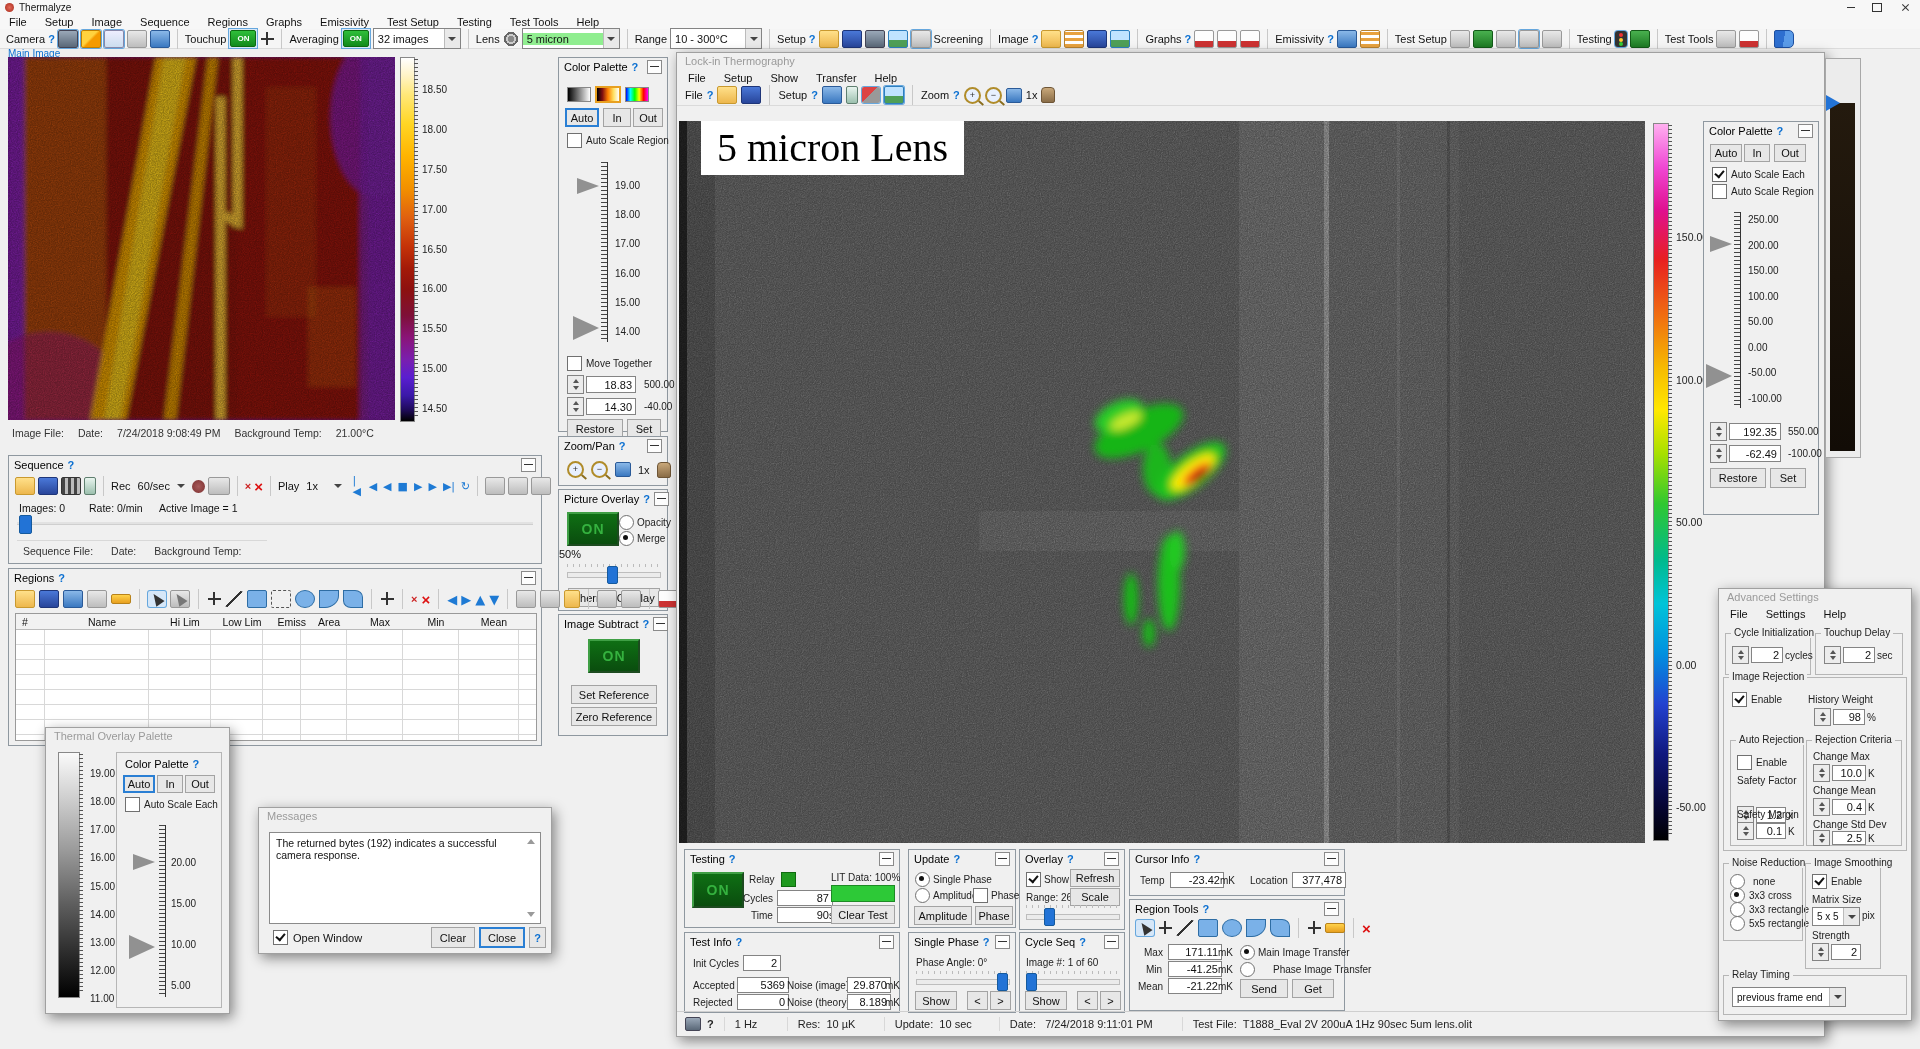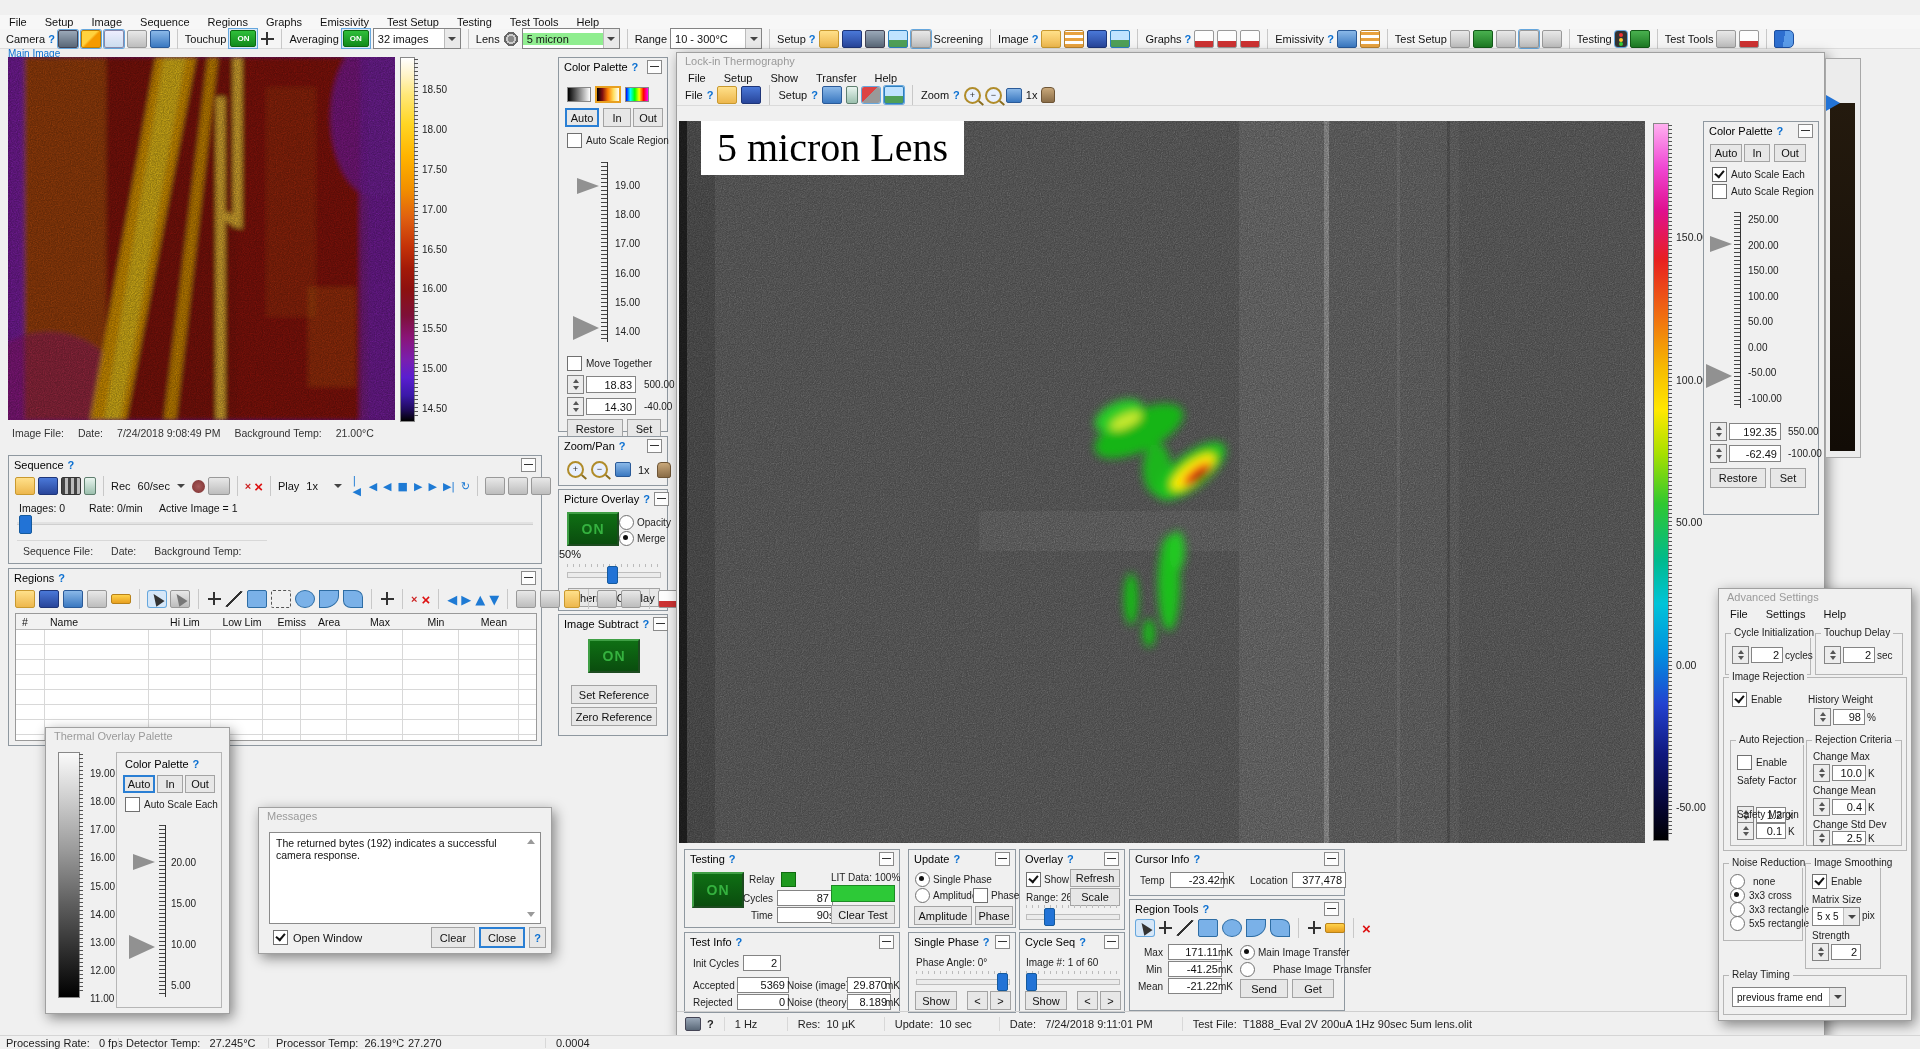--- a/index.html
+++ b/index.html
@@ -71,20 +71,36 @@
   .cursorI{width:0;height:0;border-left:5px solid transparent;border-right:5px solid transparent;border-bottom:12px solid #333;transform:rotate(-35deg)}
   .sb span{white-space:pre;font-size:11px;color:#222}
   .ssep{position:absolute;top:2px;bottom:2px;width:1px;background:#d8d8d8}
   .scrA{width:0;height:0;border-left:4px solid transparent;border-right:4px solid transparent}
 </style>
 </head>
 <body>
 
 <div id="root">
 
+  <div class="ab f" style="left:0;top:0;width:1920px;height:15px;background:#f7f7f7">
+    <div style="width:9px;height:9px;border-radius:50%;background:radial-gradient(#e46a5a,#a42616);margin:0 5px"></div>
+    <span style="font-size:10px">Thermalyze</span>
+    <div style="margin-left:auto" class="f">
+      <div class="f" style="width:26px;height:15px;justify-content:center">
+          <div style="width:8px;height:1px;background:#333"></div>
+        </div>
+      <div class="f" style="width:26px;height:15px;justify-content:center">
+          <div style="width:8px;height:7px;border:1px solid #333"></div>
+        </div>
+      <div class="f" style="width:30px;height:15px;justify-content:center;position:relative">
+          <div style="width:9px;height:1px;background:#333;transform:rotate(45deg)"></div>
+          <div style="position:absolute;width:9px;height:1px;background:#333;transform:rotate(-45deg)"></div>
+        </div>
+    </div>
+  </div>
 
   <div class="ab f" style="left:0;top:15px;width:1920px;height:14px;background:#f7f7f7">
       <span class="mi">File</span>
       <span class="mi">Setup</span>
       <span class="mi">Image</span>
       <span class="mi">Sequence</span>
       <span class="mi">Regions</span>
       <span class="mi">Graphs</span>
       <span class="mi">Emissivity</span>
       <span class="mi">Test Setup</span>
@@ -441,21 +457,21 @@
       <div class="tsep"></div>
       <div class="ti ic-gray"></div>
       <div class="ti ic-gray"></div>
       <div class="tsep"></div>
       <div class="ti ic-chart"></div>
       <div class="ti ic-cross" style="filter:hue-rotate(0deg)"></div>
     </div>
     <div class="ab" style="left:6px;top:44px;width:520px;height:126px;border:1px solid #9a9a9a;background:#fff">
       <div class="f" style="height:15px;background:#f2f2f2;border-bottom:1px solid #bbb;font-size:10.5px">
         <span style="width:28px;padding-left:6px">#</span>
-        <span style="width:104px;text-align:left">Name</span>
+        <span style="width:104px;text-align:center">Name</span>
         <span style="width:62px;text-align:center">Hi Lim</span>
         <span style="width:52px;text-align:center">Low Lim</span>
         <span style="width:38px;text-align:right">Emiss</span>
         <span style="width:46px;text-align:center">Area</span>
         <span style="width:56px;text-align:center">Max</span>
         <span style="width:56px;text-align:center">Min</span>
         <span style="width:60px;text-align:center">Mean</span>
       </div>
       <div style="position:relative;height:110px;background:repeating-linear-gradient(to bottom,transparent 0 14px,#d8d8d8 14px 15px)">
         <div class="ab" style="left:28px;top:0;bottom:0;width:1px;background:#d8d8d8"></div>
@@ -976,25 +992,14 @@
     </div>
     <div class="gb" style="left:4px;top:386px;width:182px;height:38px">
       <span class="gl">Relay Timing</span>
       <div class="combo ab" style="left:8px;top:11px;width:112px;height:18px">
           <span class="cv" style="font-size:10px">previous frame end</span>
           <span class="dd"></span>
         </div>
     </div>
   </div>
 
-  <div class="ab sb" style="left:0;top:1035px;width:1920px;height:14px;background:#f0f0f0;border-top:1px solid #d5d5d5">
-    <span class="ab" style="left:6px;top:1px">Processing Rate:   0 fps</span>
-    <span class="ssep" style="left:118px"></span>
-    <span class="ab" style="left:126px;top:1px">Detector Temp:   27.245°C</span>
-    <span class="ssep" style="left:268px"></span>
-    <span class="ab" style="left:276px;top:1px">Processor Temp:  26.19°C</span>
-    <span class="ssep" style="left:398px"></span>
-    <span class="ab" style="left:408px;top:1px">27.270</span>
-    <span class="ssep" style="left:545px"></span>
-    <span class="ab" style="left:556px;top:1px">0.0004</span>
-  </div>
 
 </div>
 
 </body></html>

